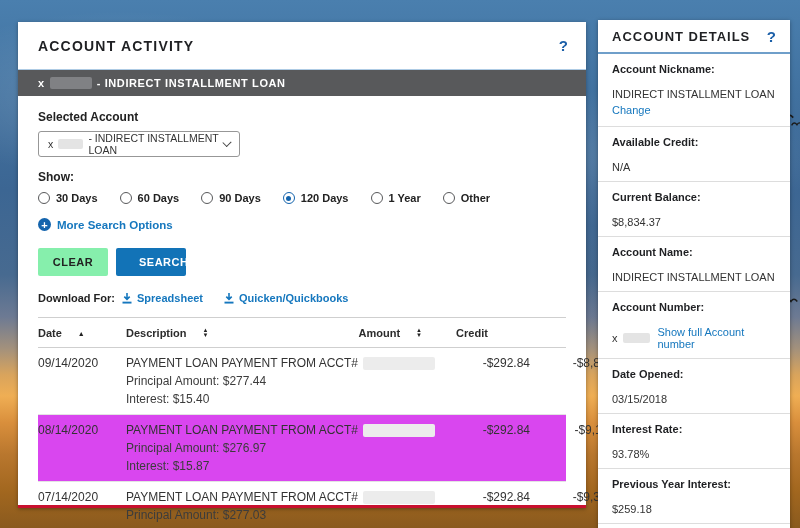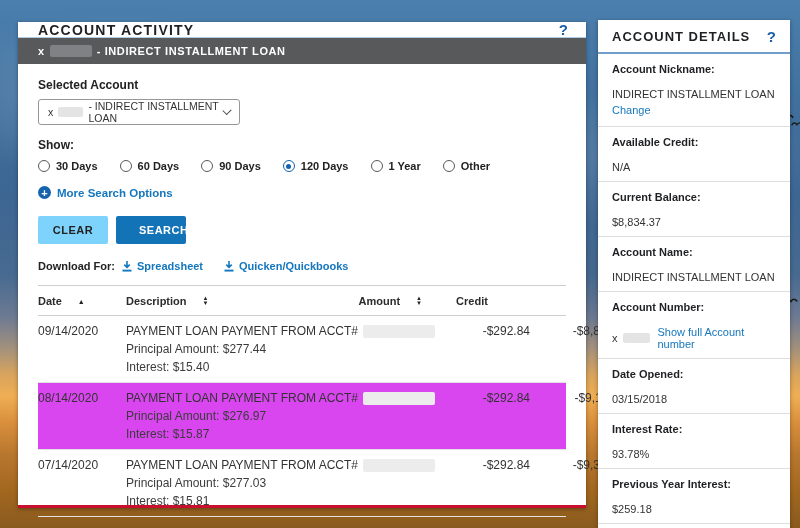--- a/index.html
+++ b/index.html
@@ -17,21 +17,21 @@
         #6d7a93 60%, #a3917c 66%, #d9a45c 71%, #efae54 75%,
         #d98f3c 80%, #b9772e 86%, #a2671f 93%, #8a5a1e 100%);
   }
   .bird { position:absolute; z-index:0; }
 
   .card { position:absolute; background:#fff; box-shadow:0 1px 4px rgba(0,0,0,0.35); z-index:1; }
 
   
   #activity-card { left:18px; top:22px; width:568px; height:486px; border-bottom:3px solid #c8102e; }
   .card-header { display:flex; align-items:center; justify-content:space-between; }
-  #activity-card .card-header { height:16px; padding:0 18px 0 20px; border-bottom:1px solid #aecbe4; }
+  #activity-card .card-header { height:48px; padding:0 18px 0 20px; border-bottom:1px solid #aecbe4; }
   .card-title { font-size:14px; font-weight:bold; letter-spacing:1.2px; color:#1f2023; }
   .help-q { color:#1b5fa8; font-weight:bold; font-size:15px; cursor:pointer; }
 
   .account-bar { height:26px; background:#58595b; display:flex; align-items:center; padding:0 20px;
     color:#fff; font-size:11px; font-weight:bold; letter-spacing:0.6px; }
   .redact { display:inline-block; background:#808184; border-radius:2px; width:42px; height:12px; margin:0 5px; vertical-align:middle; }
   .redact.light { background:#ececec; width:72px; height:13px; }
   .redact.tiny { background:#e4e4e4; width:30px; height:10px; }
 
   .activity-body { padding:14px 20px 0 20px; }
@@ -52,21 +52,21 @@
   .radio-lbl { font-size:11px; font-weight:bold; color:#222; }
 
   .more-search { display:flex; align-items:center; gap:6px; margin-top:14px; cursor:pointer; }
   .plus-icon { width:13px; height:13px; border-radius:50%; background:#1464ad; color:#fff; font-size:11px; font-weight:bold;
     display:flex; align-items:center; justify-content:center; line-height:0; }
   .more-search span.txt { color:#1577be; font-size:11.5px; font-weight:bold; }
 
   .btn-row { display:flex; gap:8px; margin-top:17px; }
   .btn { height:28px; width:70px; font-size:11px; font-weight:bold; letter-spacing:0.5px; border:none;
     border-radius:2px; cursor:pointer; font-family:inherit; }
-  .btn-clear { background:#7dd3fc; color:#222; }
+  .btn-clear { background:#86efac; color:#222; }
   .btn-search { background:#1273b7; color:#fff;padding-left:23px; }
 
   .download-row { display:flex; align-items:center; gap:6px; margin-top:16px; font-size:11px; }
   .download-row .dl-label { font-weight:bold; color:#222; }
   .dl-link { display:flex; align-items:center; gap:4px; color:#1577be; font-weight:bold; cursor:pointer; }
   .dl-link + .dl-link { margin-left:14px; }
 
   .tx-table { margin-top:13px; border-top:1px solid #cfcfcf; }
   .tx-grid { display:grid; grid-template-columns:88px 1fr 96px 100px 44px; align-items:start; }
   .tx-head { padding:9px 0 8px 0; border-bottom:1px solid #cfcfcf; font-size:11px; font-weight:bold; color:#2b2b2b; }

